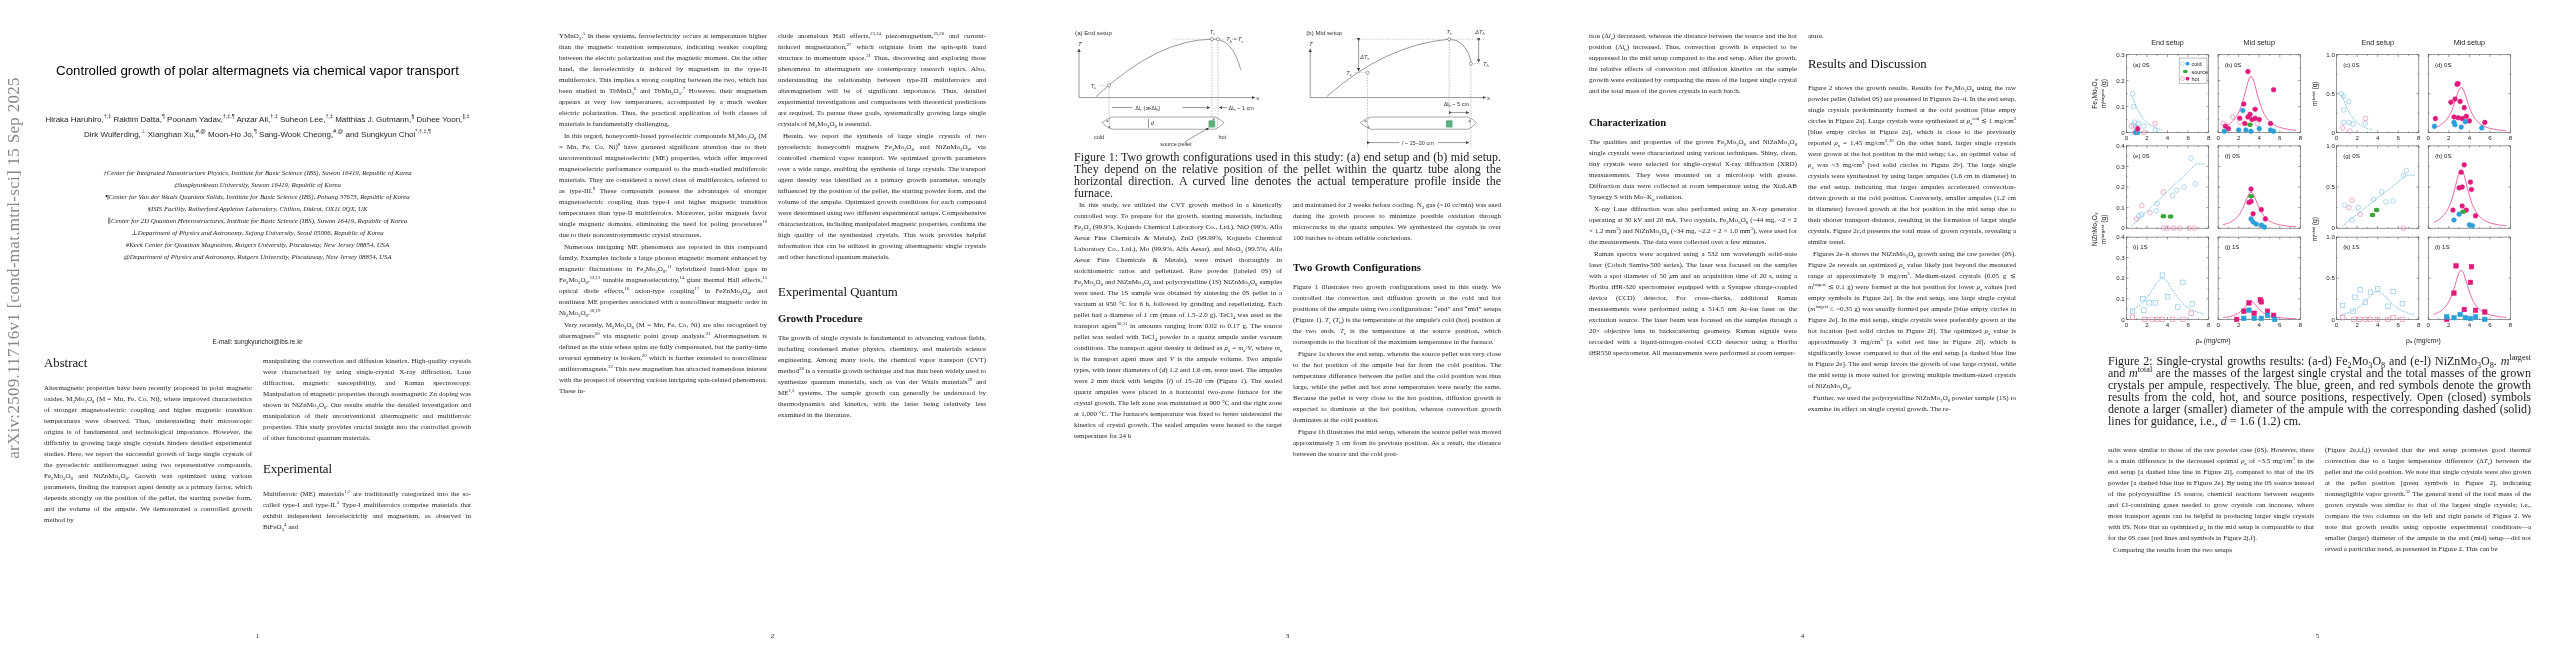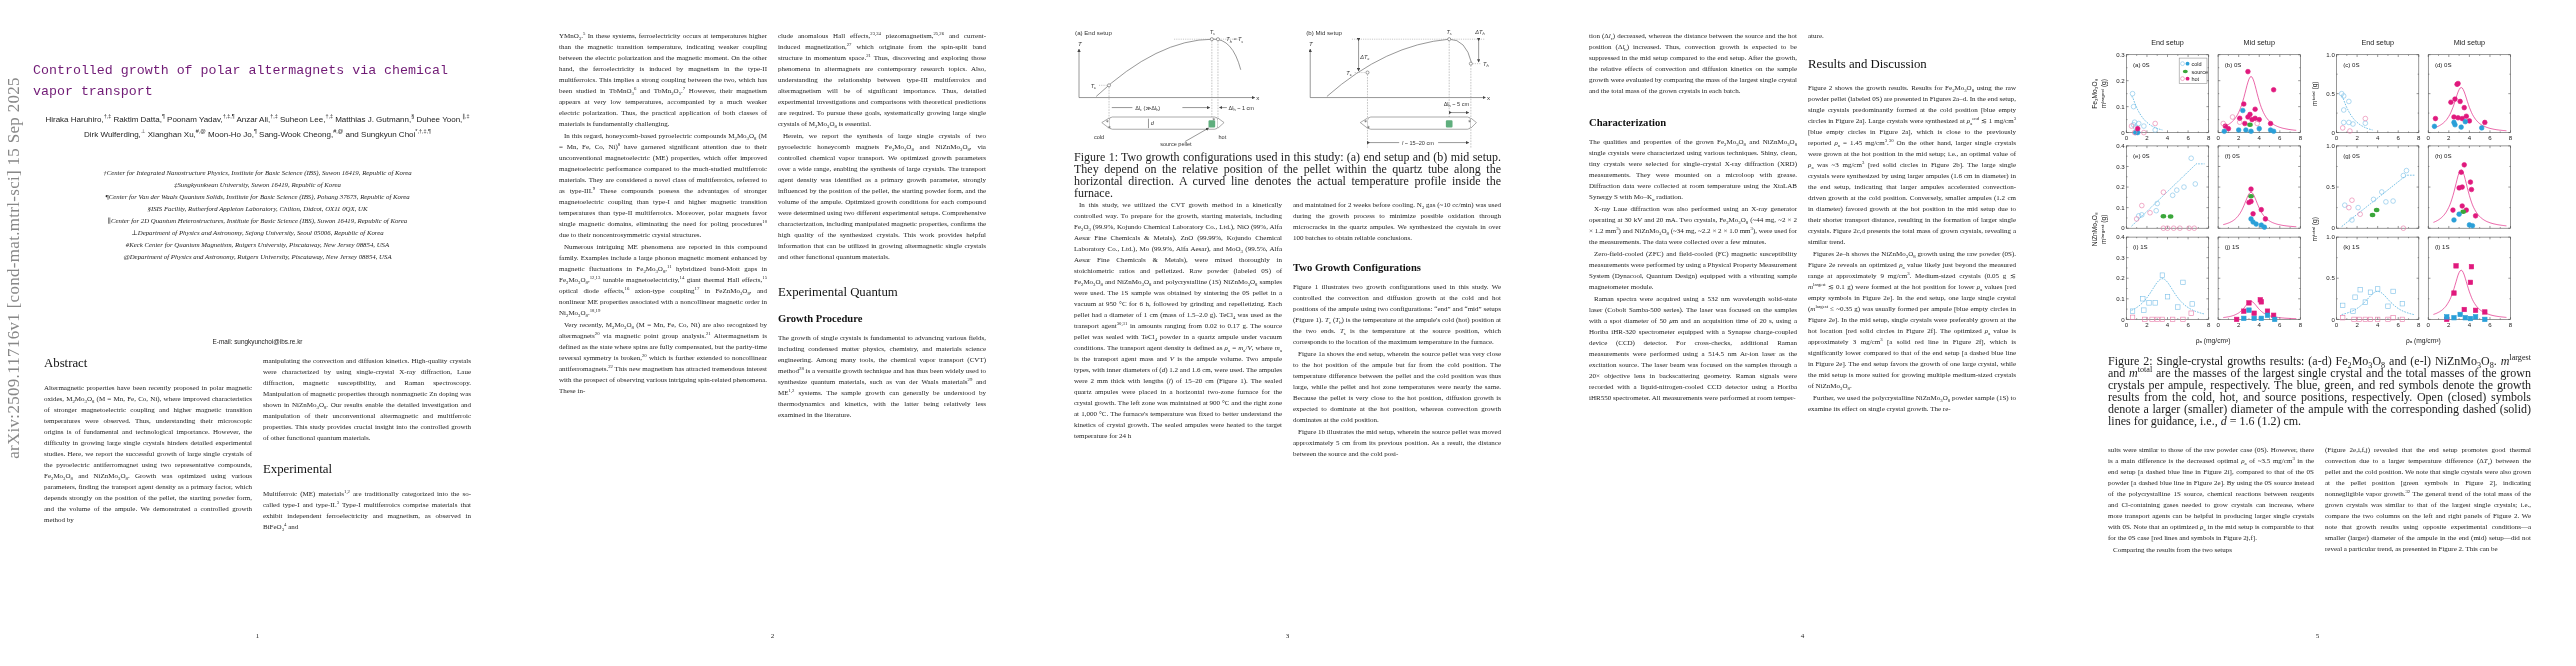--- a/index.html
+++ b/index.html
@@ -14,21 +14,21 @@
   .col p.ind{text-indent:5px}
   .col p + p{margin-top:1.1px}
   h2.sec{font-weight:normal;font-size:12.8px;line-height:15.6px;margin:0 0 11px 0;color:#111}
   h3.sub{font-weight:bold;font-size:10.6px;line-height:13.3px;margin:0 0 7.8px 0;color:#111}
   .sp{height:15.6px}
   sub,sup{font-size:68%;line-height:0}
   
   .sidebar{position:absolute;left:3.3px;top:0;width:22px;height:667px}
   .sidebar span{position:absolute;left:50%;bottom:389px;transform:translateX(-50%) rotate(-90deg);transform-origin:center;white-space:nowrap;font-family:"Liberation Serif",serif;font-size:17px;color:#888;letter-spacing:0.3px;width:0;display:flex;justify-content:center}
   .sidebar span b{font-weight:normal;display:inline-block;transform-origin:center}
-  .title{position:absolute;top:60px;left:33px;right:33px;font-family:Liberation Mono, monospace;font-size:13.3px;line-height:21px;color:#701a75}
+  .title{position:absolute;top:60px;left:33px;right:33px;text-align:center;font-family:Liberation Sans, sans-serif;font-size:13.3px;line-height:21px;color:#000000}
   .authors{position:absolute;top:113px;left:39px;right:39px;text-align:center;font-family:"Liberation Sans","DejaVu Sans",sans-serif;font-size:8px;line-height:14.5px;color:#222}
   .affils{position:absolute;top:167px;left:33px;right:33px;text-align:center;font-style:italic;font-size:6.8px;line-height:12px;color:#222}
   .email{position:absolute;top:338px;left:0;right:0;text-align:center;font-family:"Liberation Sans","DejaVu Sans",sans-serif;font-size:6.4px}
   .caption{font-size:12px;line-height:12px;text-align:justify}
   svg text{font-family:"Liberation Sans","DejaVu Sans",sans-serif}
 </style>
 </head>
 <body>
 
 <div class="spread">
@@ -186,21 +186,20 @@
   </div>
 
   <div class="page">
     <div class="cols" style="top:31px">
       <div class="col">
         <p>tion (Δ<i>l</i><sub>c</sub>) decreased, whereas the distance between the source and the hot position (Δ<i>l</i><sub>h</sub>) increased. Thus, convection growth is expected to be suppressed in the mid setup compared to the end setup. After the growth, the relative effects of convection and diffusion kinetics on the sample growth were evaluated by comparing the mass of the largest single crystal and the total mass of the grown crystals in each batch.</p>
         <div class="sp" style="height:19px"></div>
         <h3 class="sub">Characterization</h3>
         <p>The qualities and properties of the grown Fe<sub>2</sub>Mo<sub>3</sub>O<sub>8</sub> and NiZnMo<sub>3</sub>O<sub>8</sub> single crystals were characterized using various techniques. Shiny, clean, tiny crystals were selected for single-crystal X-ray diffraction (XRD) measurements. They were mounted on a microloop with grease. Diffraction data were collected at room temperature using the XtaLAB Synergy S with Mo–K<sub>α</sub> radiation.</p>
         <p class="ind">X-ray Laue diffraction was also performed using an X-ray generator operating at 30 kV and 20 mA. Two crystals, Fe<sub>2</sub>Mo<sub>3</sub>O<sub>8</sub> (~44 mg, ~2 × 2 × 1.2 mm<sup>3</sup>) and NiZnMo<sub>3</sub>O<sub>8</sub> (~34 mg, ~2.2 × 2 × 1.0 mm<sup>3</sup>), were used for the measurements. The data were collected over a few minutes.</p>
-        <p class="ind">Zero-field-cooled (ZFC) and field-cooled (FC) magnetic susceptibility measurements were performed by using a Physical Property Measurement System (Dynacool, Quantum Design) equipped with a vibrating sample magnetometer module.</p>
         <p class="ind">Raman spectra were acquired using a 532 nm wavelength solid-state laser (Cobolt Samba-500 series). The laser was focused on the samples with a spot diameter of 50 <i>μ</i>m and an acquisition time of 20 s, using a Horiba iHR-320 spectrometer equipped with a Synapse charge-coupled device (CCD) detector. For cross-checks, additional Raman measurements were performed using a 514.5 nm Ar-ion laser as the excitation source. The laser beam was focused on the samples through a 20× objective lens in backscattering geometry. Raman signals were recorded with a liquid-nitrogen-cooled CCD detector using a Horiba iHR550 spectrometer. All measurements were performed at room temper-</p>
       </div>
       <div class="col">
         <p>ature.</p>
         <div class="sp" style="height:14.5px"></div>
         <h2 class="sec">Results and Discussion</h2>
         <p>Figure 2 shows the growth results. Results for Fe<sub>2</sub>Mo<sub>3</sub>O<sub>8</sub> using the raw powder pellet (labeled 0S) are presented in Figures 2a–d. In the end setup, single crystals predominantly formed at the cold position [blue empty circles in Figure 2a]. Large crystals were synthesized at <i>ρ</i><sub>a</sub><sup>end</sup> ≲ 1 mg/cm<sup>3</sup> [blue empty circles in Figure 2a], which is close to the previously reported <i>ρ</i><sub>a</sub> = 1.45 mg/cm<sup>3</sup>.<sup>30</sup> On the other hand, larger single crystals were grown at the hot position in the mid setup; i.e., an optimal value of <i>ρ</i><sub>a</sub> was ~3 mg/cm<sup>3</sup> [red solid circles in Figure 2b]. The large single crystals were synthesized by using larger ampules (1.6 cm in diameter) in the end setup, indicating that larger ampules accelerated convection-driven growth at the cold position. Conversely, smaller ampules (1.2 cm in diameter) favored growth at the hot position in the mid setup due to their shorter transport distance, resulting in the formation of larger single crystals. Figure 2c,d presents the total mass of grown crystals, revealing a similar trend.</p>
         <p class="ind">Figures 2e–h shows the NiZnMo<sub>3</sub>O<sub>8</sub> growth using the raw powder (0S). Figure 2e reveals an optimized <i>ρ</i><sub>a</sub> value likely just beyond the measured range at approximately 9 mg/cm<sup>3</sup>. Medium-sized crystals (0.05 g ≲ <i>m</i><sup>largest</sup> ≲ 0.1 g) were formed at the hot position for lower <i>ρ</i><sub>a</sub> values [red empty symbols in Figure 2e]. In the end setup, one large single crystal (<i>m</i><sup>largest</sup> ≤ ~0.35 g) was usually formed per ampule [blue empty circles in Figure 2e]. In the mid setup, single crystals were preferably grown at the hot location [red solid circles in Figure 2f]. The optimized <i>ρ</i><sub>a</sub> value is approximately 3 mg/cm<sup>3</sup> [a solid red line in Figure 2f], which is significantly lower compared to that of the end setup [a dashed blue line in Figure 2e]. The end setup favors the growth of one large crystal, while the mid setup is more suited for growing multiple medium-sized crystals of NiZnMo<sub>3</sub>O<sub>8</sub>.</p>
         <p class="ind">Further, we used the polycrystalline NiZnMo<sub>3</sub>O<sub>8</sub> powder sample (1S) to examine its effect on single crystal growth. The re-</p>
       </div>

